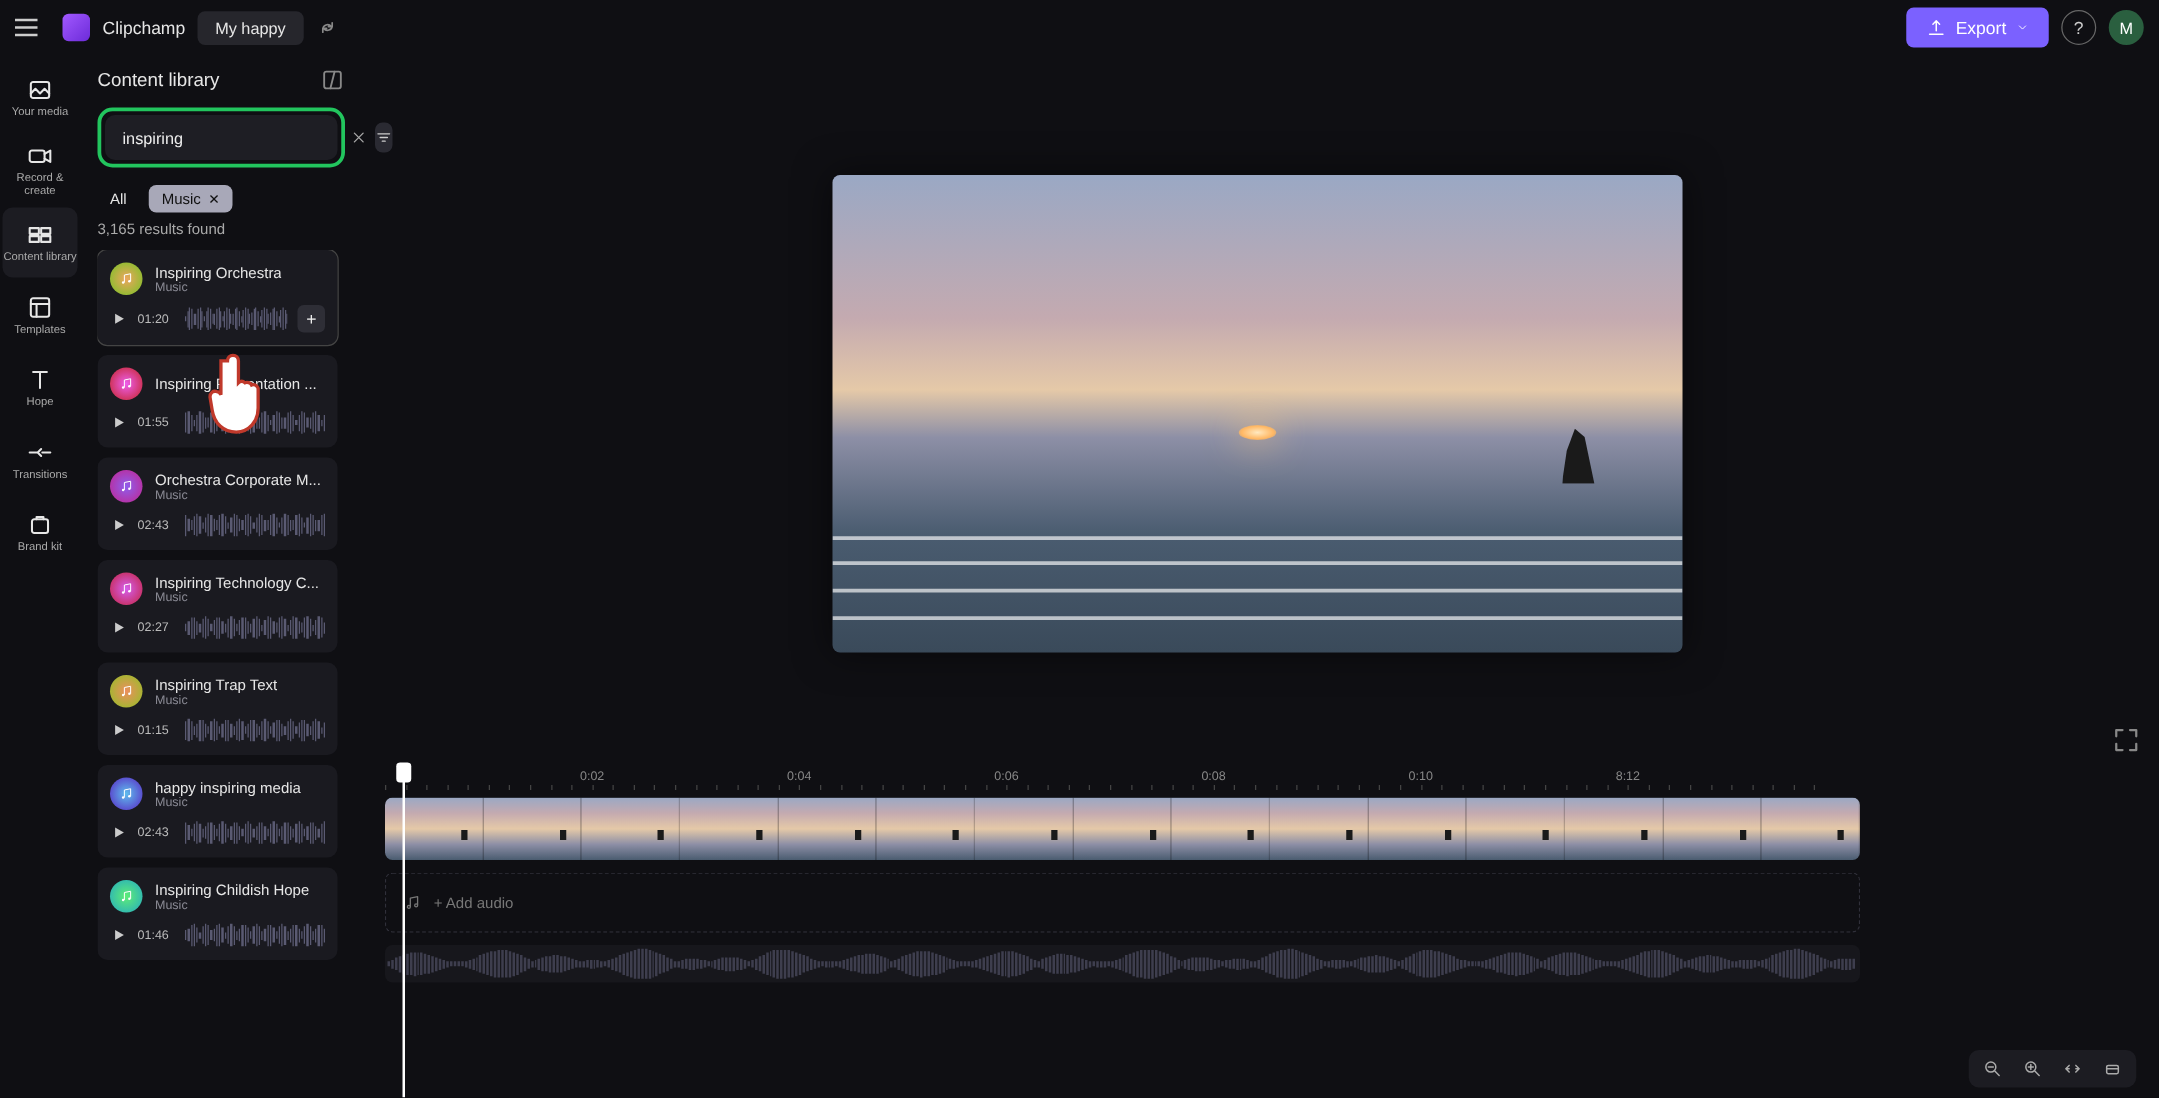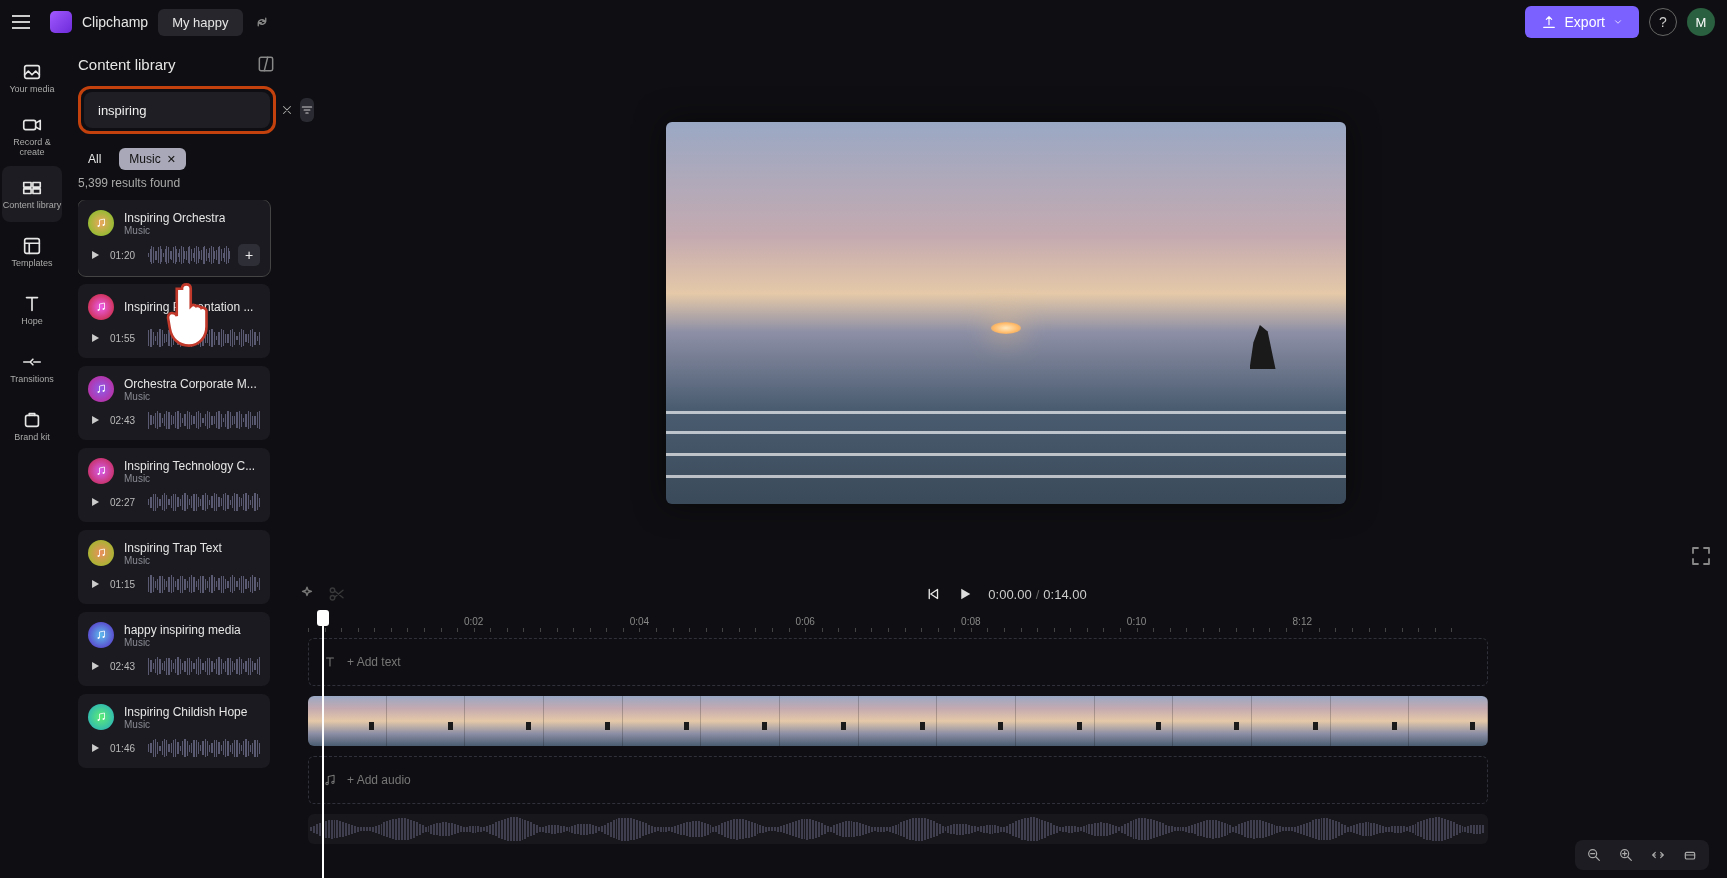--- a/index.html
+++ b/index.html
@@ -20,21 +20,21 @@
 .sidebar { width: 64px; display: flex; flex-direction: column; align-items: center; padding-top: 6px; gap: 2px; }
 .side-item { width: 60px; height: 56px; display: flex; flex-direction: column; align-items: center; justify-content: center; gap: 2px; border-radius: 8px; cursor: pointer; position: relative; }
 .side-item.active { background: #1c1c22; }
 .side-item svg, .side-item .ico { width: 22px; height: 22px; stroke: #bbb; fill: none; stroke-width: 1.6; }
 .side-item .lbl { font-size: 9px; color: #aaa; text-align: center; line-height: 1.1; }
 
 .panel { width: 220px; background: #0f0f13; padding: 10px 8px 0 14px; display: flex; flex-direction: column; position: relative; }
 .panel-header { display: flex; justify-content: space-between; align-items: center; margin-bottom: 12px; }
 .panel-title { font-size: 15px; font-weight: 500; }
 .panel-hicon { width: 20px; height: 20px; cursor: pointer; }
-.search-wrap { border: 3px solid #c2410c; border-radius: 12px; padding: 3px; margin-bottom: 6px; }
+.search-wrap { border: 3px solid #22c55e; border-radius: 12px; padding: 3px; margin-bottom: 6px; }
 .search-bar { display: flex; align-items: center; background: #1e1e24; border-radius: 8px; padding: 0 8px; height: 36px; gap: 6px; }
 .search-bar input { flex: 1; background: transparent; border: none; color: #eee; font-size: 13px; outline: none; }
 .sbar-btn { width: 20px; height: 20px; display: flex; align-items: center; justify-content: center; cursor: pointer; color: #aaa; }
 .filter-pill { width: 24px; height: 24px; background: #2a2a32; border-radius: 6px; display: flex; align-items: center; justify-content: center; cursor: pointer; }
 .chip-row { display: flex; gap: 8px; margin: 8px 0 6px; }
 .chip { padding: 4px 10px; border-radius: 6px; font-size: 12px; background: transparent; cursor: pointer; display: flex; align-items: center; gap: 6px; }
 .chip.active { background: #a8a8b8; color: #111; }
 .chip .x { font-size: 11px; }
 .results-count { font-size: 12px; color: #aaa; margin-bottom: 10px; }
 .track-list { flex: 1; overflow-y: auto; display: flex; flex-direction: column; gap: 8px; padding-right: 6px; }
@@ -214,21 +214,21 @@
     </div>
 
     <div class="chip-row">
       <div class="chip">All</div>
       <div class="chip active">
         <span>Music</span>
         <span class="x">✕</span>
       </div>
     </div>
 
-    <div class="results-count">5,399 results found</div>
+    <div class="results-count">3,165 results found</div>
 
     <div class="track-list" id="track-list">
         <div class="track-card sel">
     <div class="track-top">
       <div class="track-ico" style="background:radial-gradient(circle,hsl(30 80% 65%),hsl(90 70% 45%))">
         <svg viewBox="0 0 24 24">
                 <path d="M9 18V6l10-2v12" stroke="#fff" stroke-width="1.6" fill="none"></path>
                 <circle cx="7" cy="18" r="2" fill="#fff"></circle>
                 <circle cx="17" cy="16" r="2" fill="#fff"></circle>
               </svg>
@@ -758,43 +758,20 @@
         <div class="waveline w1"></div>
           <div class="waveline w2"></div>
           <div class="waveline w3"></div>
           <div class="waveline w4"></div>
       </div>
       <svg class="fullscreen" viewBox="0 0 24 24">
           <path class="icon-stroke" d="M4 9V4h5M20 9V4h-5M4 15v5h5M20 15v5h-5"></path>
         </svg>
     </div>
 
-    <div class="tl-top">
-      <div class="tl-tools">
-        <svg class="tl-tool" viewBox="0 0 24 24">
-            <path class="icon-stroke" d="M12 3l1.5 4L18 8.5 13.5 10 12 14l-1.5-4L6 8.5 10.5 7z"></path>
-          </svg>
-        <svg class="tl-tool" viewBox="0 0 24 24" style="opacity:.4">
-            <circle class="icon-stroke" cx="6" cy="7" r="3"></circle>
-            <circle class="icon-stroke" cx="6" cy="17" r="3"></circle>
-            <path class="icon-stroke" d="M9 8l11 9M9 16l11-9"></path>
-          </svg>
-      </div>
-      <div class="play-controls">
-        <svg class="play-btn" viewBox="0 0 24 24">
-            <path class="icon-stroke" d="M18 18V6l-9 6zM7 6v12"></path>
-          </svg>
-        <svg class="play-btn" viewBox="0 0 24 24">
-            <path d="M7 5v14l12-7z" fill="#ddd"></path>
-          </svg>
-        <div class="time-disp">
-          <span>0:00.00</span><span class="sep">/</span><span>0:14.00</span>
-        </div>
-      </div>
-    </div>
 
     <div class="ruler-wrap">
       <div class="playhead">
           <div class="ph-head"></div>
         </div>
       <div class="ruler" id="ruler">
           <div class="tick" style="left: 165.714px;">0:02</div>
           <div class="tick" style="left: 331.429px;">0:04</div>
           <div class="tick" style="left: 497.143px;">0:06</div>
           <div class="tick" style="left: 662.857px;">0:08</div>
@@ -867,26 +844,20 @@
           <div class="mini" style="left: 1060.57px;"></div>
           <div class="mini" style="left: 1077.14px;"></div>
           <div class="mini" style="left: 1093.71px;"></div>
           <div class="mini" style="left: 1110.29px;"></div>
           <div class="mini" style="left: 1126.86px;"></div>
           <div class="mini" style="left: 1143.43px;"></div>
         </div>
     </div>
 
     <div class="track-rows">
-      <div class="tl-track">
-        <svg width="14" height="14" viewBox="0 0 24 24">
-            <path class="icon-stroke" style="stroke:#777" d="M6 5h12M12 5v14"></path>
-          </svg>
-        <span>+ Add text</span>
-      </div>
       <div class="tl-track video">
         <div class="video-strip" id="video-strip">
             <div class="thumb"></div>
             <div class="thumb"></div>
             <div class="thumb"></div>
             <div class="thumb"></div>
             <div class="thumb"></div>
             <div class="thumb"></div>
             <div class="thumb"></div>
             <div class="thumb"></div>

